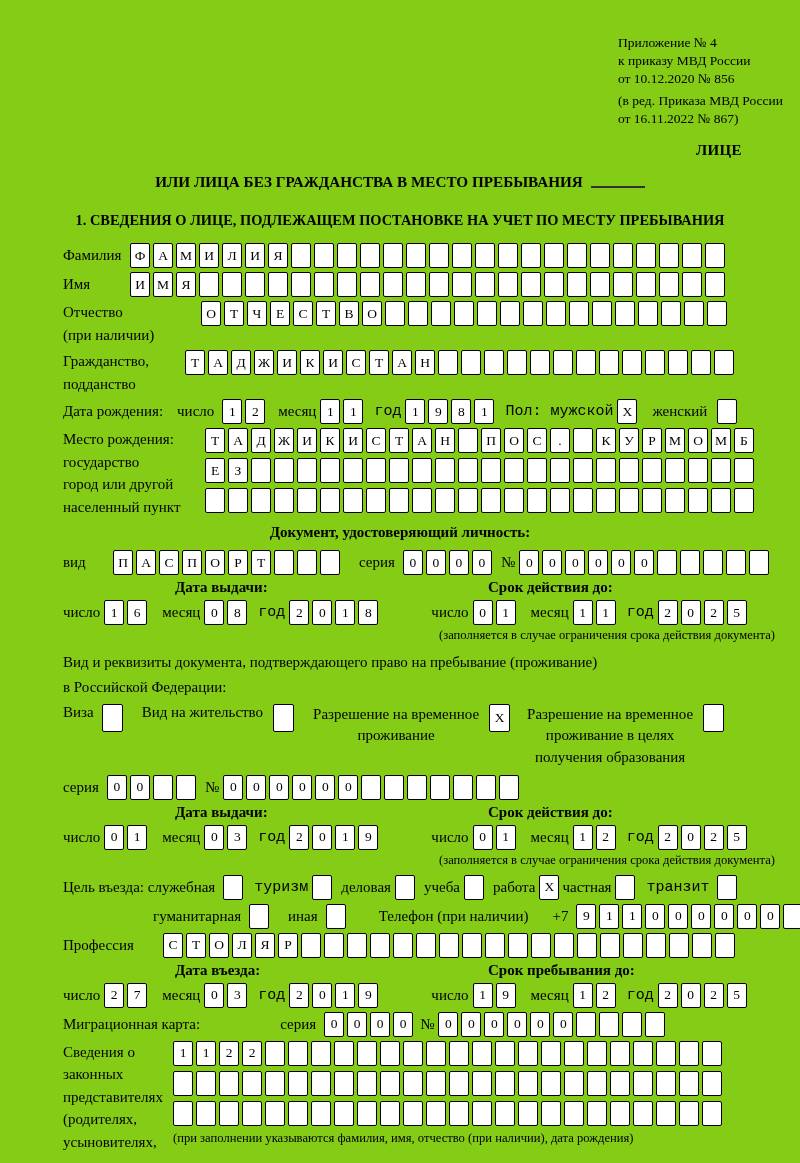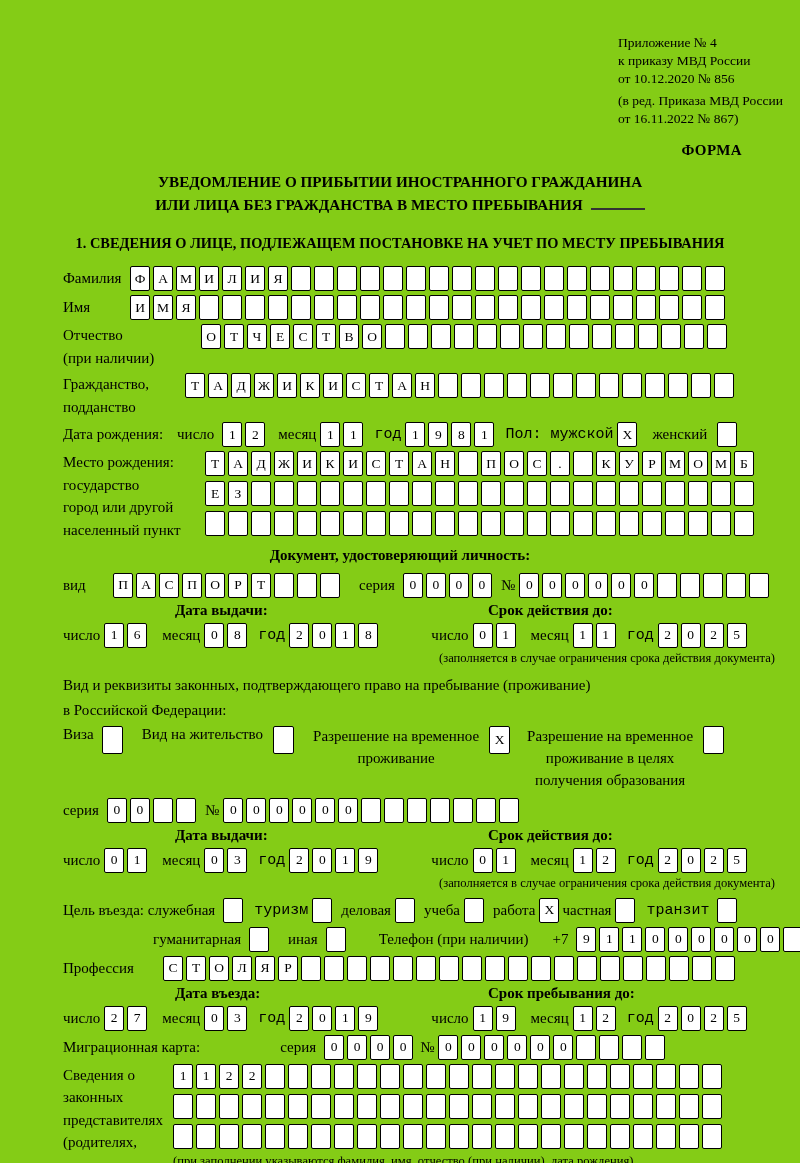--- a/index.html
+++ b/index.html
@@ -48,24 +48,23 @@
 
   <div class="apx">
     <div>Приложение № 4</div>
     <div>к приказу МВД России</div>
     <div>от 10.12.2020 № 856</div>
     <div class="gap"></div>
     <div>(в ред. Приказа МВД России</div>
     <div>от 16.11.2022 № 867)</div>
   </div>
 
-  <div class="forma">ФОРМА</div>
+  <div class="forma">ЛИЦЕ</div>
 
   <div class="title">
-    <div>УВЕДОМЛЕНИЕ О ПРИБЫТИИ ИНОСТРАННОГО ГРАЖДАНИНА</div>
     <div><span>ИЛИ ЛИЦА БЕЗ ГРАЖДАНСТВА В МЕСТО ПРЕБЫВАНИЯ</span><span class="underscore"></span></div>
   </div>
 
   <div class="sect">1. СВЕДЕНИЯ О ЛИЦЕ, ПОДЛЕЖАЩЕМ ПОСТАНОВКЕ НА УЧЕТ ПО МЕСТУ ПРЕБЫВАНИЯ</div>
 
   <div class="row">
     <span class="w67">Фамилия</span>
     <span class="cells">
         <span class="cell">Ф</span>
         <span class="cell">А</span>
@@ -386,21 +385,21 @@
     <span class="cells">
         <span class="cell">2</span>
         <span class="cell">0</span>
         <span class="cell">2</span>
         <span class="cell">5</span>
       </span>
   </div>
   <div class="note">(заполняется в случае ограничения срока действия документа)</div>
 
   <div class="para">
-    <div>Вид и реквизиты законных, подтверждающего право на пребывание (проживание)</div>
+    <div>Вид и реквизиты документа, подтверждающего право на пребывание (проживание)</div>
     <div>в Российской Федерации:</div>
   </div>
 
   <div class="row top lg">
     <span class="mr8">Виза</span>
     <span class="cells chk">
         <span class="cell"></span>
       </span>
     <span class="ml16 mr10">Вид на жительство</span>
     <span class="cells chk">

